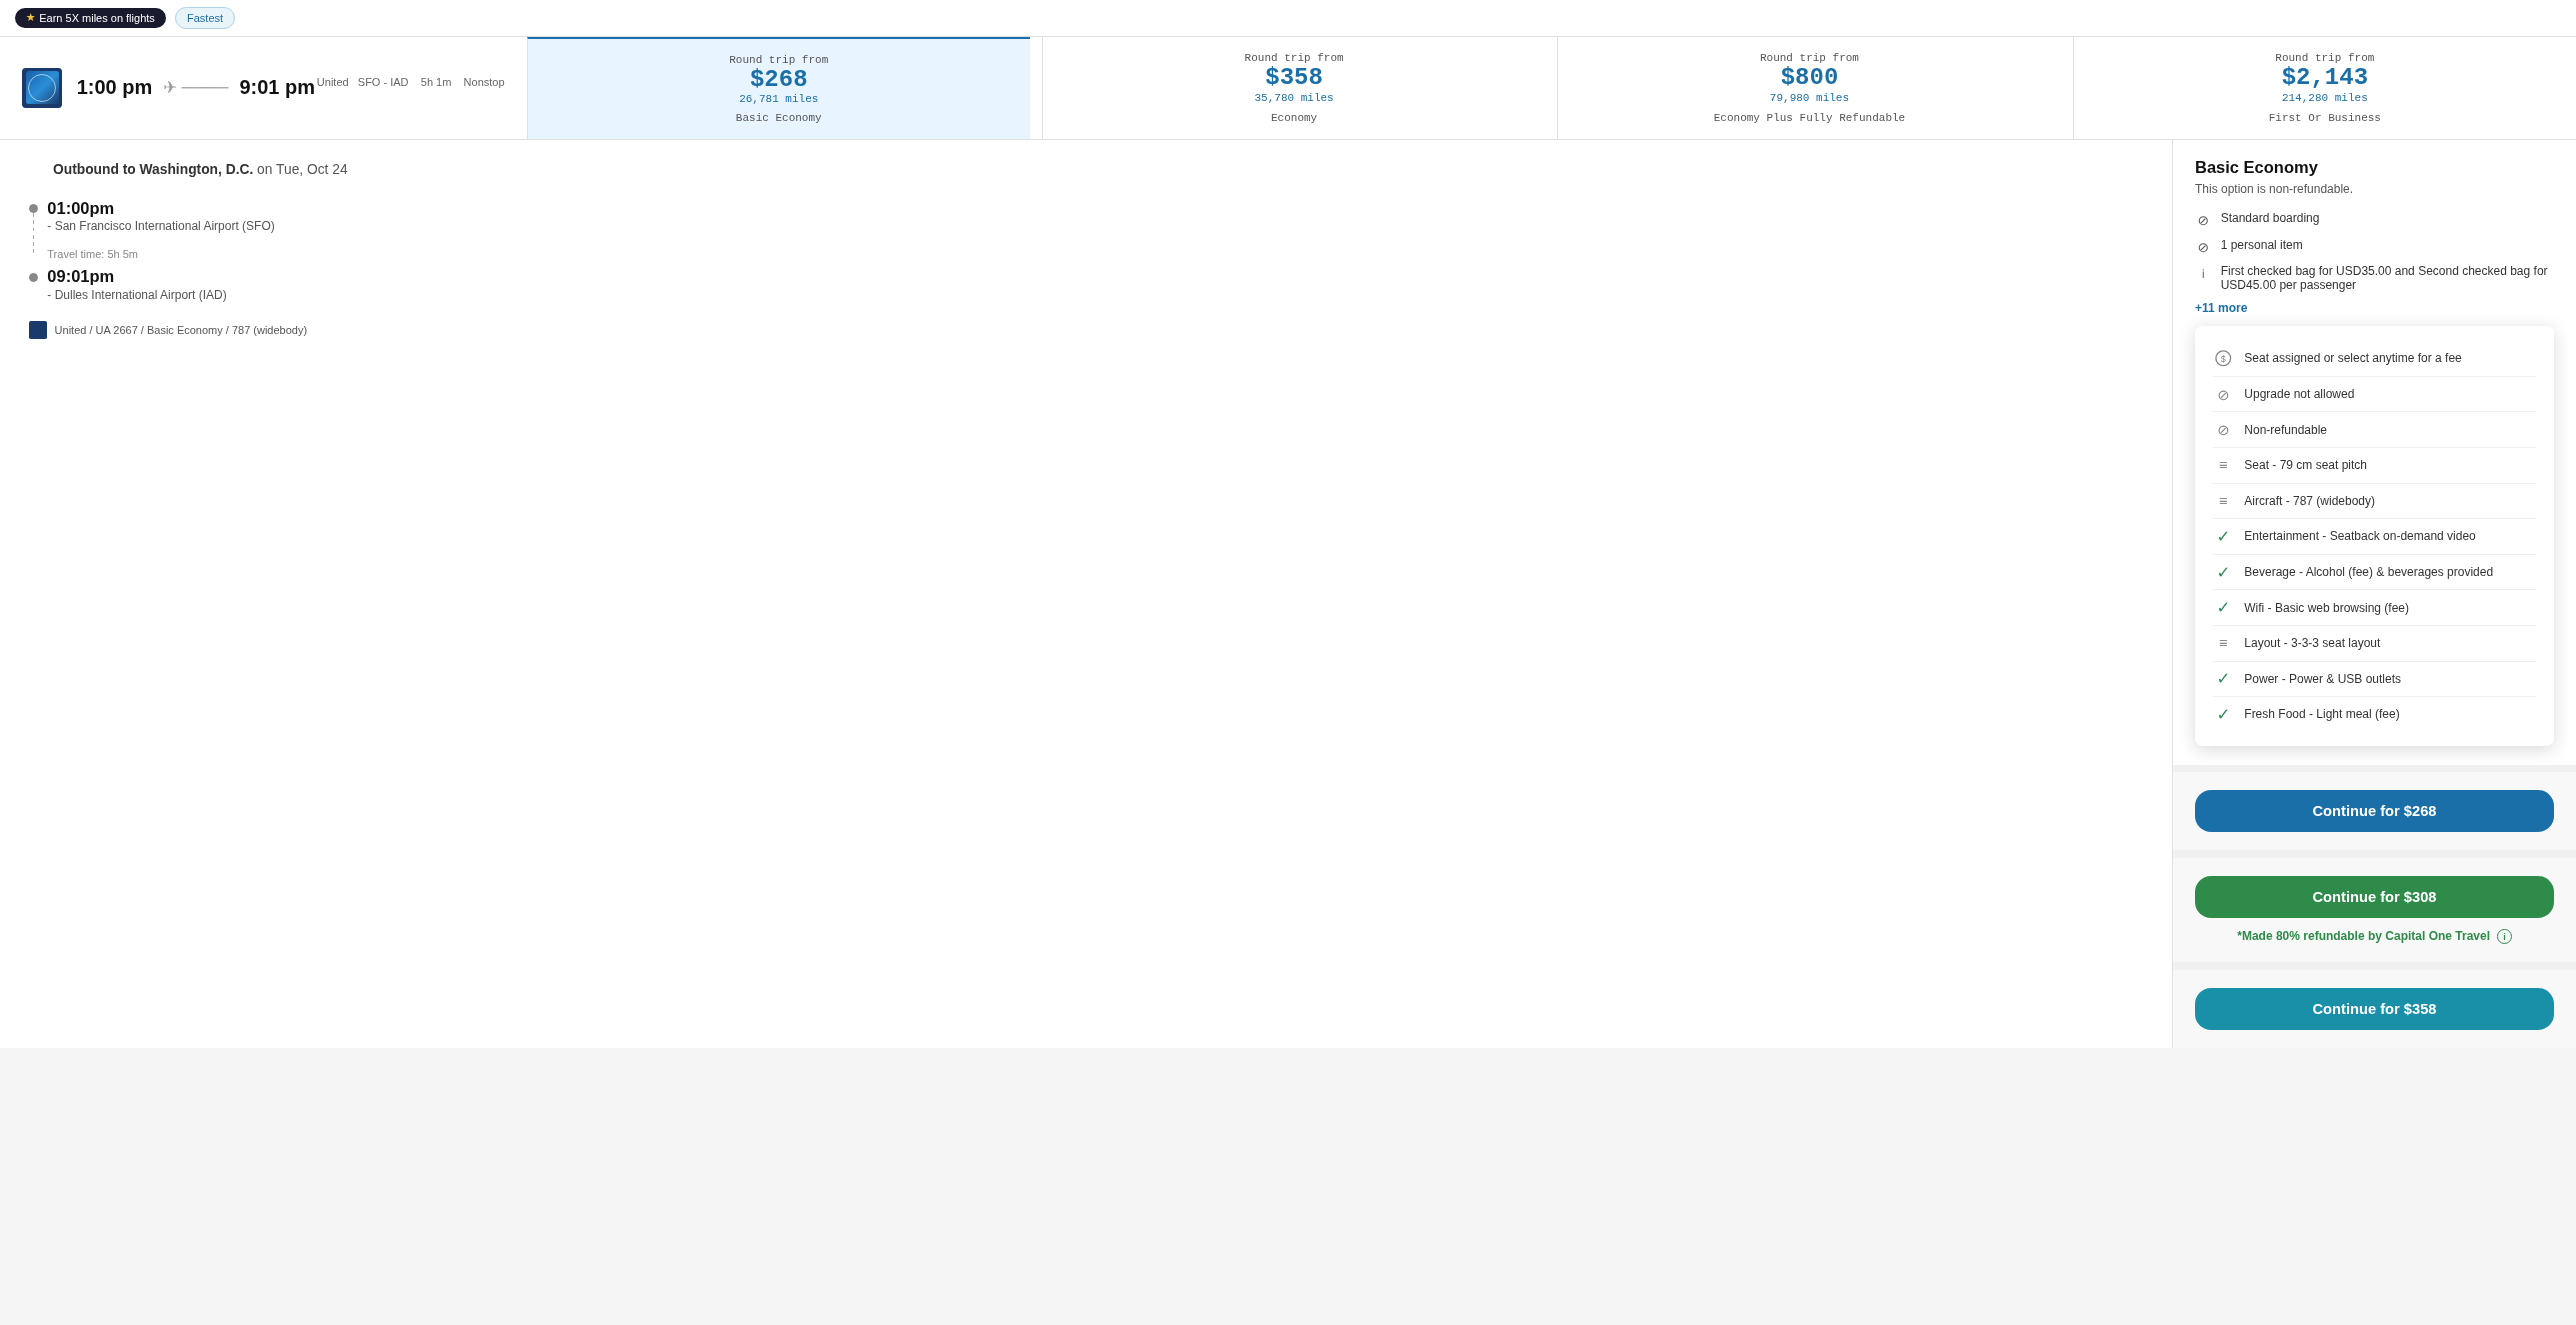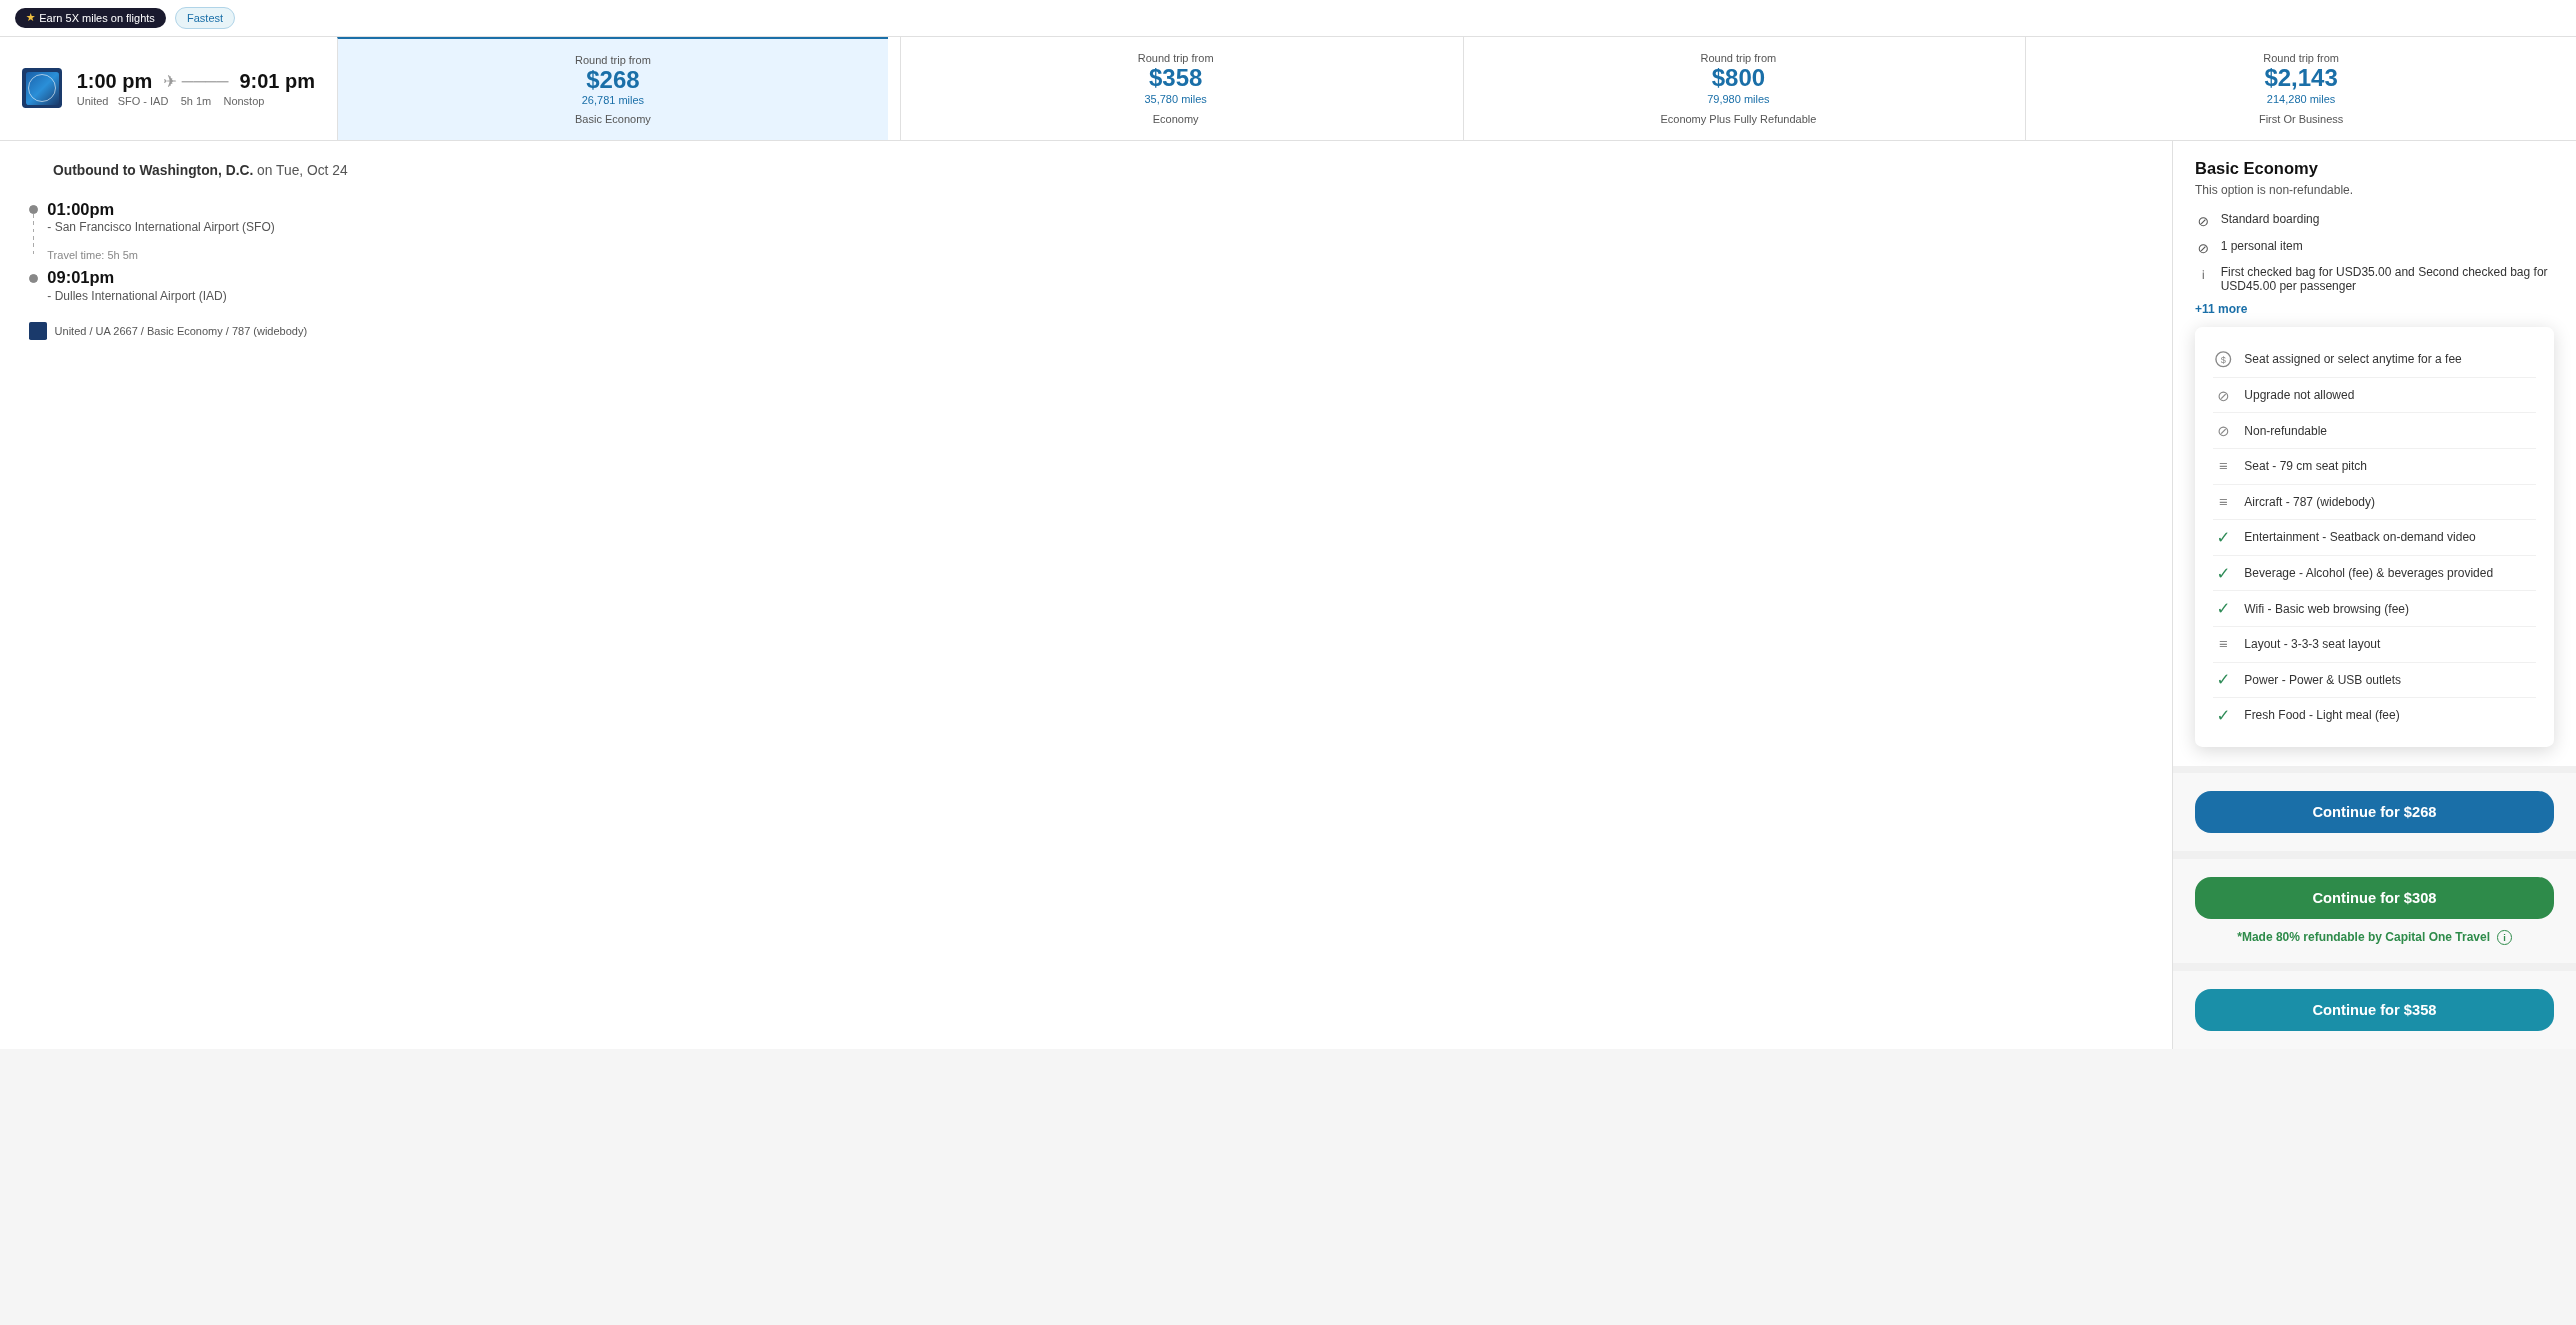--- a/index.html
+++ b/index.html
@@ -68,30 +68,31 @@
       content: '';
       position: absolute;
       top: 50%;
       left: 50%;
       transform: translate(-50%, -50%);
       width: 26px;
       height: 26px;
       border: 1.8px solid rgba(255,255,255,0.6);
       border-radius: 50%;
     }
-    .times-block { display: flex; flex-direction: column; gap: 1.8px; }
+    .times-block { display: flex; gap: 1.8px; }
     .times-row { display: flex; align-items: center; gap: 11px; }
     .time { font-size: 20px; font-weight: 600; color: #111; }
     .plane-line { display: flex; align-items: center; color: #999; font-size: 16.5px; }
     .route-info { font-size: 11px; color: #666; }
 
     .price-cards {
       display: flex;
       flex: 1;
       gap: 12px;
+      font-family: Liberation Mono, monospace;
     }
     .price-card {
       flex: 1;
       border-left: 0.9px solid #e0e0e0;
       padding: 14.7px 18.3px;
       display: flex;
       flex-direction: column;
       align-items: center;
       justify-content: space-between;
       cursor: pointer;

